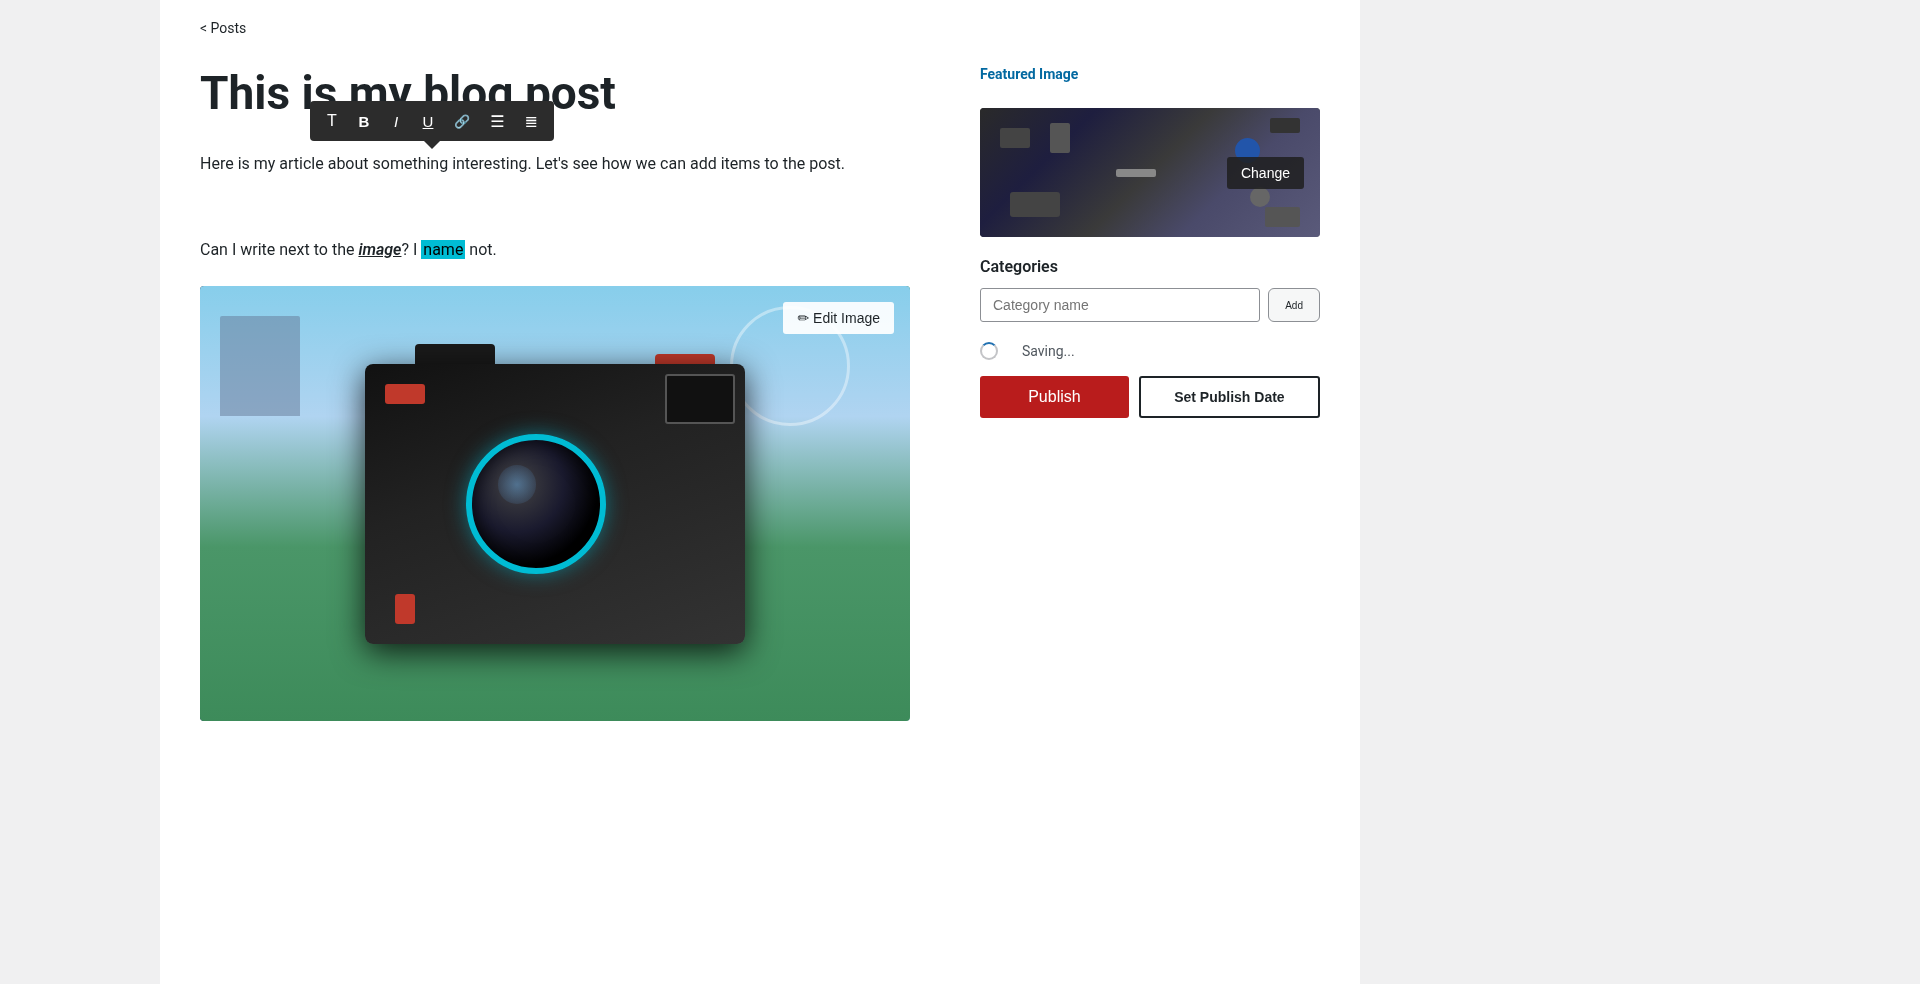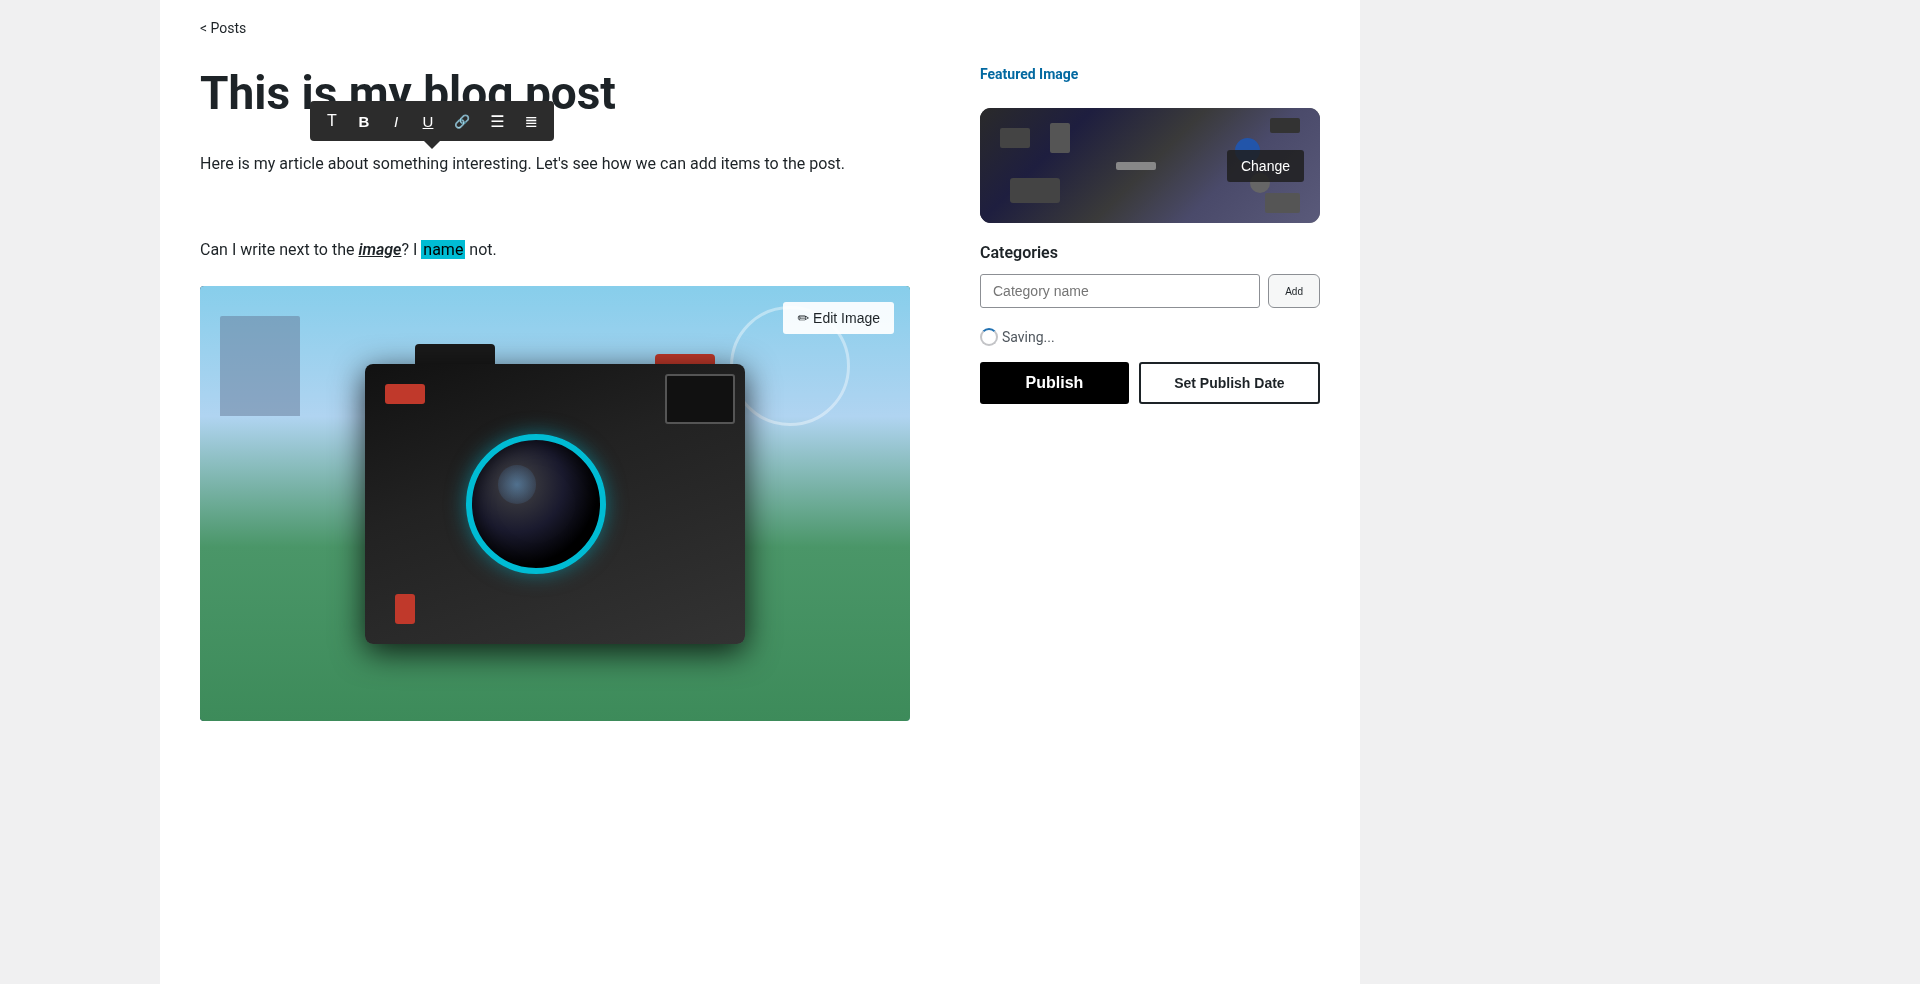--- a/index.html
+++ b/index.html
@@ -178,23 +178,23 @@
 
     .section-label {
       font-size: 14px;
       font-weight: 700;
       color: #0369a1;
       margin-bottom: 26px;
     }
 
     .featured-image-thumb {
       width: 100%;
-      height: 115px;
+      height: 129px;
       background: linear-gradient(135deg, #2c2c2c 0%, #1a1a2e 30%, #3d3d3d 60%, #5a5a5a 80%, #888 100%);
-      border-radius: 11px;
+      border-radius: 4px;
       position: relative;
       overflow: hidden;
     }
 
     .change-btn {
       position: absolute;
       top: 50%;
       right: 16px;
       transform: translateY(-50%);
       background: rgba(30,30,30,0.85);
@@ -240,21 +240,21 @@
       padding: 8px 16px;
       font-size: 10px;
       color: #1d2327;
       cursor: pointer;
       font-weight: 500;
     }
 
     .saving-row {
       display: flex;
       align-items: center;
-      gap: 4px;
+      gap: 24px;
       margin-bottom: 16px;
     }
 
     .spinner {
       width: 18px;
       height: 18px;
       border: 2px solid #c3c4c7;
       border-top-color: #2271b1;
       border-radius: 50%;
       animation: spin 1s linear infinite;
@@ -269,27 +269,27 @@
       font-size: 14px;
       color: #50575e;
     }
 
     .publish-row {
       display: flex;
       gap: 10px;
     }
 
     .publish-btn {
-      background: #000000;
+      background: #b91c1c;
       color: #fff;
       border: none;
       border-radius: 3px;
       padding: 12px 24px;
       font-size: 16px;
-      font-weight: 700;
+      font-weight: 400;
       cursor: pointer;
       flex: 1;
     }
 
     .set-publish-date-btn {
       background: #fff;
       color: #1d2327;
       border: 2px solid #1d2327;
       border-radius: 3px;
       padding: 10px 18px;

